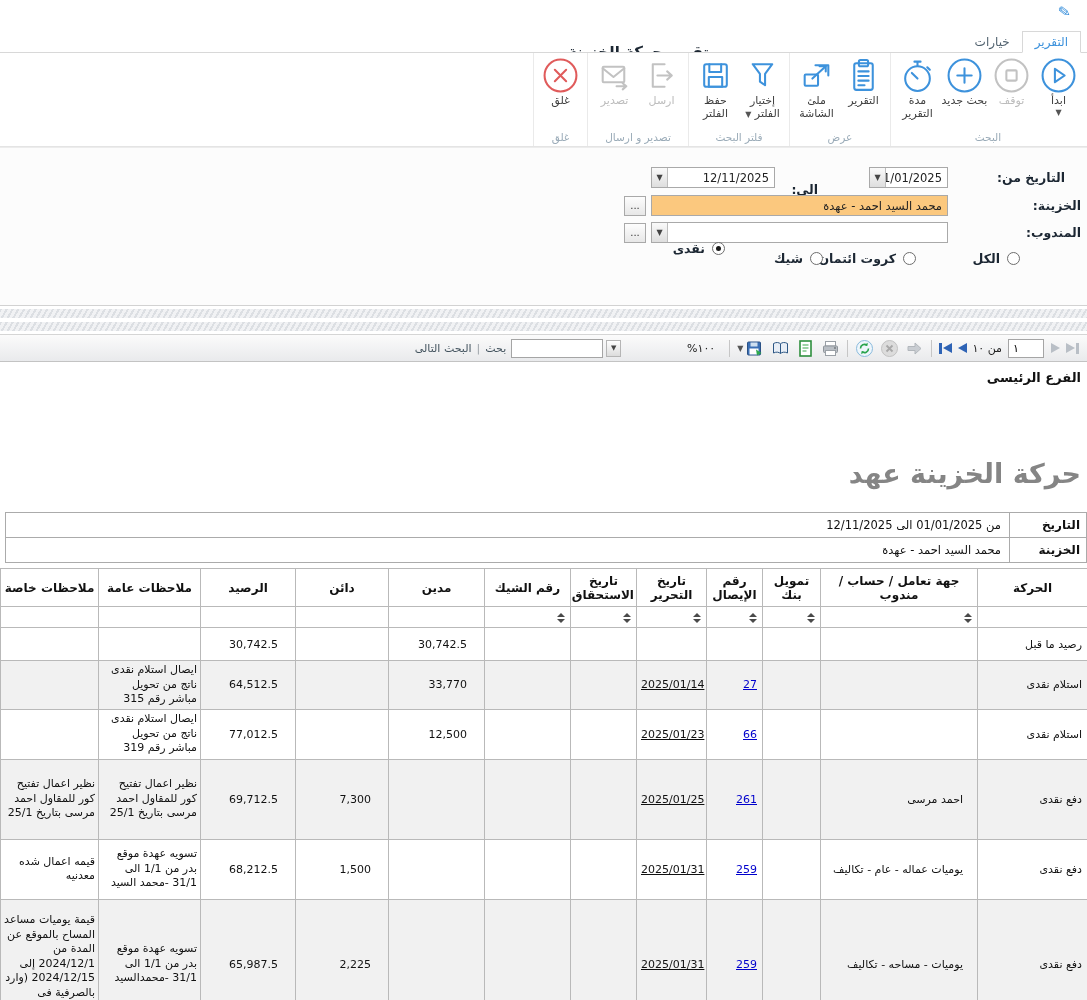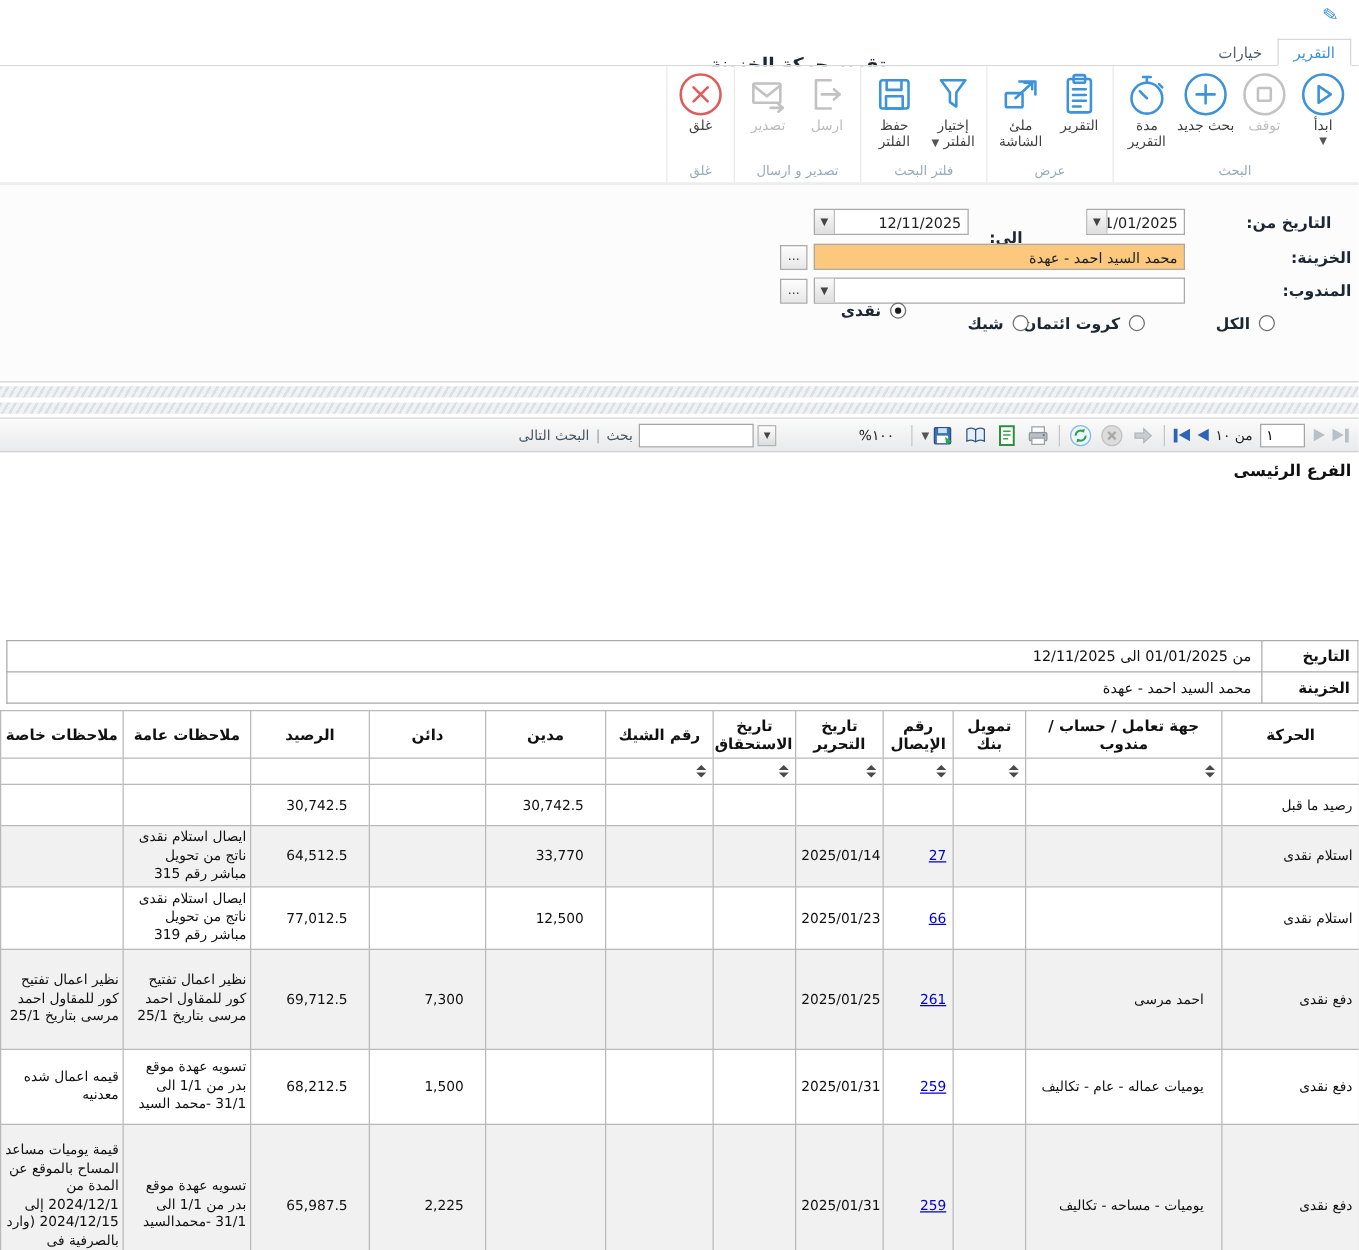--- a/index.html
+++ b/index.html
@@ -100,21 +100,21 @@
   .maintable thead th { font-size:12px; font-weight:bold; text-align:center; padding:3px 2px; height:38px; }
   .sortrow td { height:21px; text-align:right; padding:0 5px; }
   .sorticon { display:inline-flex; flex-direction:column; gap:2px; vertical-align:middle; cursor:pointer; }
   .sorticon i { display:block; width:0; height:0; border-left:4px solid transparent; border-right:4px solid transparent; }
   .sorticon .up { border-bottom:4px solid #4a4a4a; }
   .sorticon .dn { border-top:4px solid #4a4a4a; }
   tr.alt { background:var(--c-alt,#f1f1f1); }
   .c-mov { text-align:right; padding:2px 5px; vertical-align:top; }
   .c-party { text-align:right; padding:2px 14px 2px 3px; vertical-align:top; }
   .c-rec { direction:ltr; text-align:right; padding:2px 5px; vertical-align:top; }
-  .c-date { direction:ltr; text-align:right; padding:16px 4px; vertical-align:top; }
+  .c-date { direction:ltr; text-align:right; padding:16px 4px; vertical-align:top;text-decoration:underline; }
   .c-num { direction:ltr; text-align:right; padding:2px 17px 2px 3px; vertical-align:top; }
   .c-note { text-align:right; padding:2px 3px; vertical-align:top; line-height:1.32; }
   .c-empty { vertical-align:top; }
   a.lnk { color:var(--c-link,#0000cc); text-decoration:underline; }
 </style>
 </head>
 <body>
 
 <div class="app">
 
@@ -352,20 +352,21 @@
       <span class="zoomdd">▼</span>
     </span>
     <input class="searchinput" value="" style="">
     <span class="findlnk">بحث</span>
     <span class="finddiv">|</span>
     <span class="findlnk">البحث التالى</span>
   </div>
 
   <div class="reportarea">
     <div class="branch">الفرع الرئيسى</div>
+    <div class="rtitle">حركة الخزينة عهد</div>
 
     <table class="infotable">
       <colgroup>
           <col style="width:77px">
           <col>
         </colgroup>
       <tbody>
           <tr>
         <th>التاريخ</th>
         <td>من 01/01/2025 الى 12/11/2025</td>

